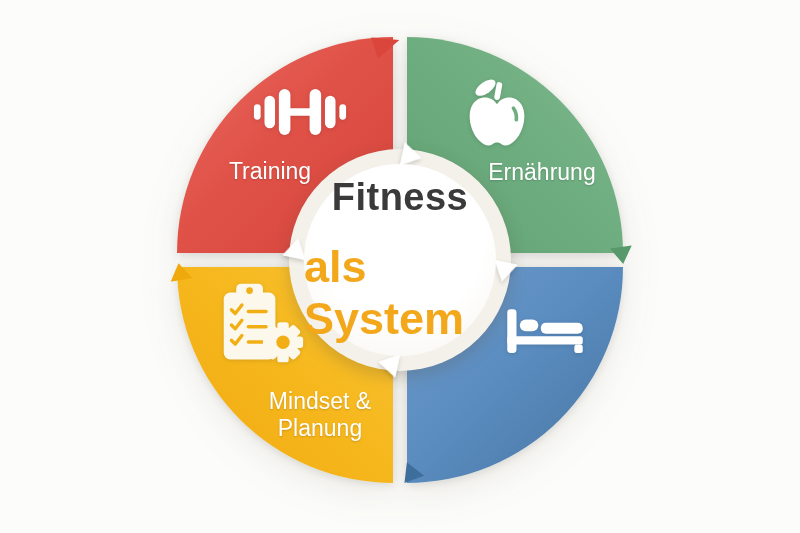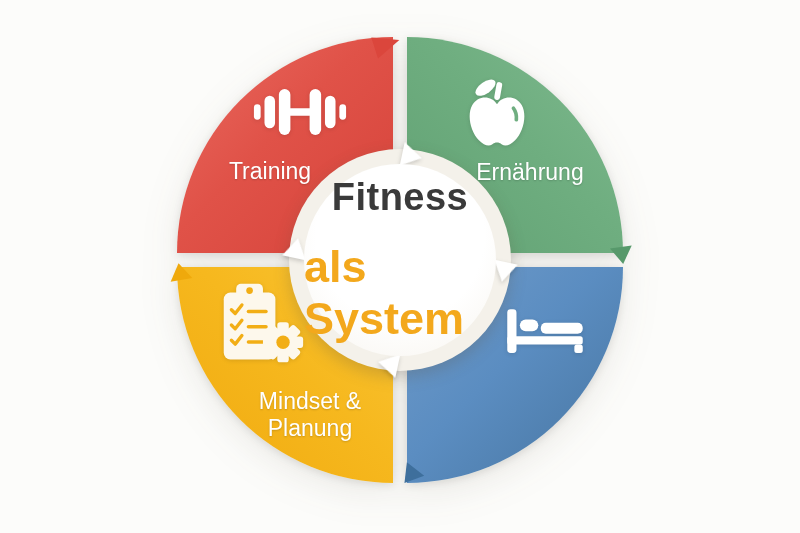--- a/index.html
+++ b/index.html
@@ -55,23 +55,23 @@
     border-left:12px solid transparent;border-right:12px solid transparent;transform:rotate(12deg);}
   .chev-bottom{left:208px;top:322px;border-right:20px solid #fff;
     border-top:12px solid transparent;border-bottom:12px solid transparent;transform:rotate(12deg);}
   .chev-left{left:114px;top:208px;border-bottom:20px solid #fff;
     border-left:12px solid transparent;border-right:12px solid transparent;transform:rotate(12deg);}
 
   
   .seg-label{position:absolute;color:#fff;font-size:23px;text-align:center;
     text-shadow:0 1px 2px rgba(0,0,0,0.18);line-height:27px;}
   .lbl-training{left:30px;top:128px;width:140px;}
-  .lbl-ernaehrung{left:290px;top:129px;width:140px;}
+  .lbl-ernaehrung{left:302px;top:129px;width:140px;}
   .lbl-regeneration{left:250px;top:346px;width:160px;}
-  .lbl-mindset{left:75px;top:358px;width:130px;}
+  .lbl-mindset{left:85px;top:358px;width:130px;}
   .seg-icon{position:absolute;filter:drop-shadow(0 1px 2px rgba(0,0,0,0.12));}
   .ic-dumbbell{left:82px;top:53px;}
   .ic-apple{left:294px;top:47px;}
   .ic-clipboard{left:46px;top:251px;}
   .ic-bed{left:333px;top:276px;}
 </style>
 </head>
 <body>
 
 <div class="wheel">

